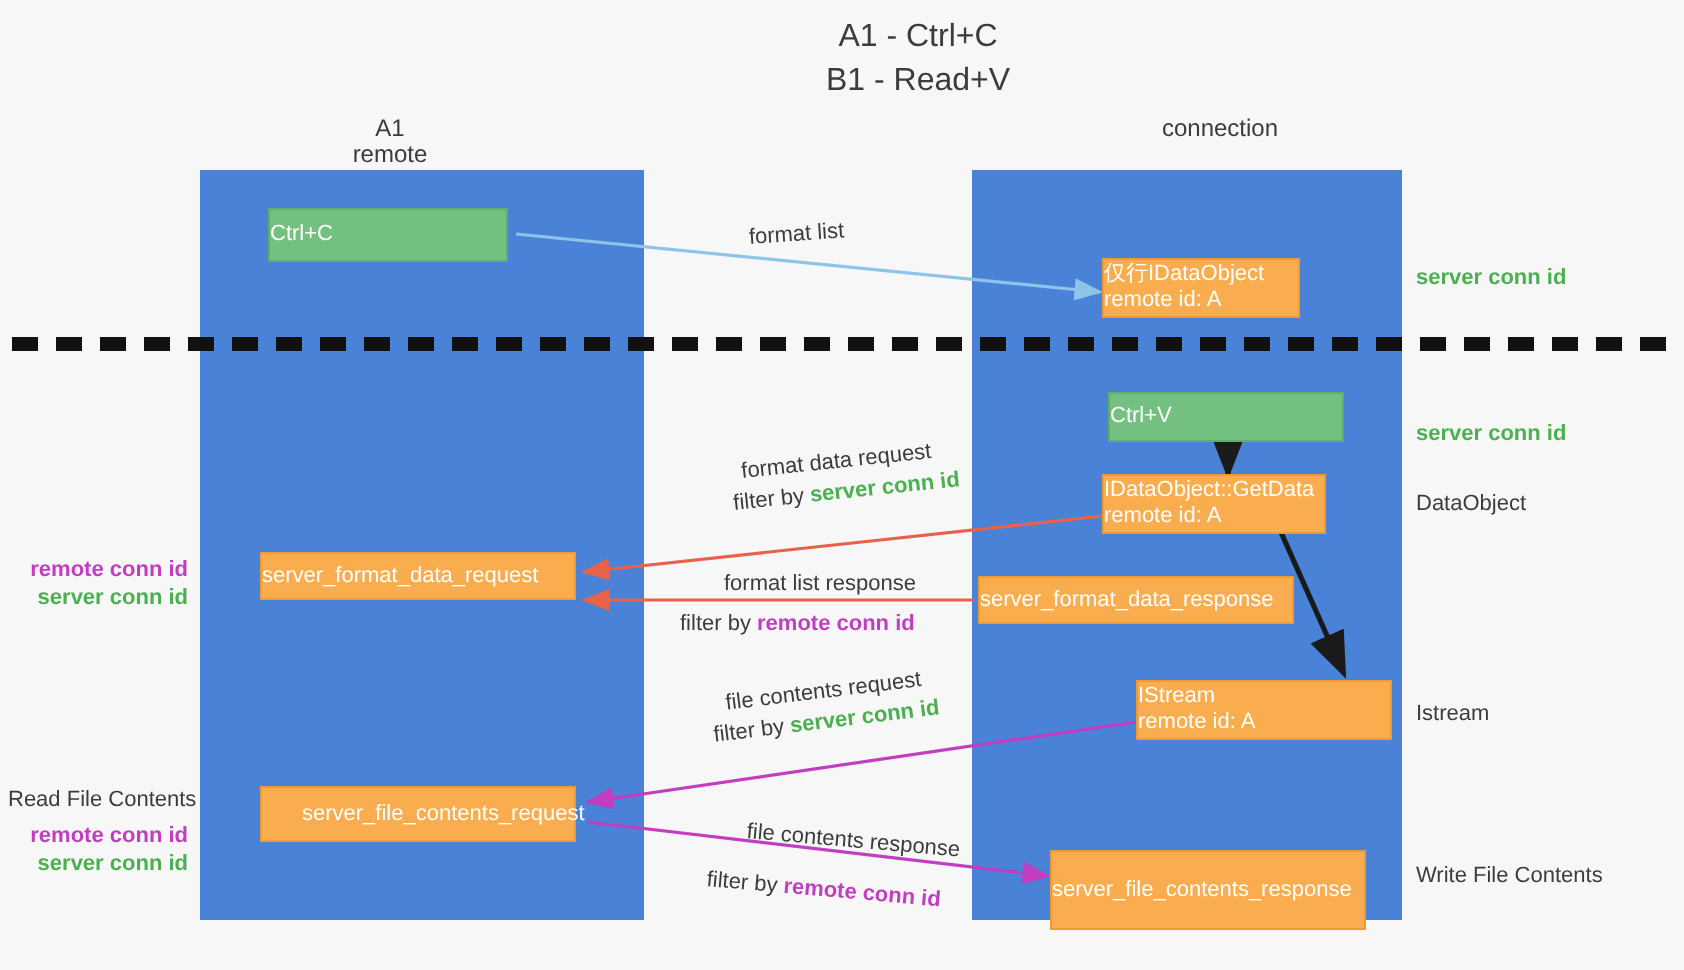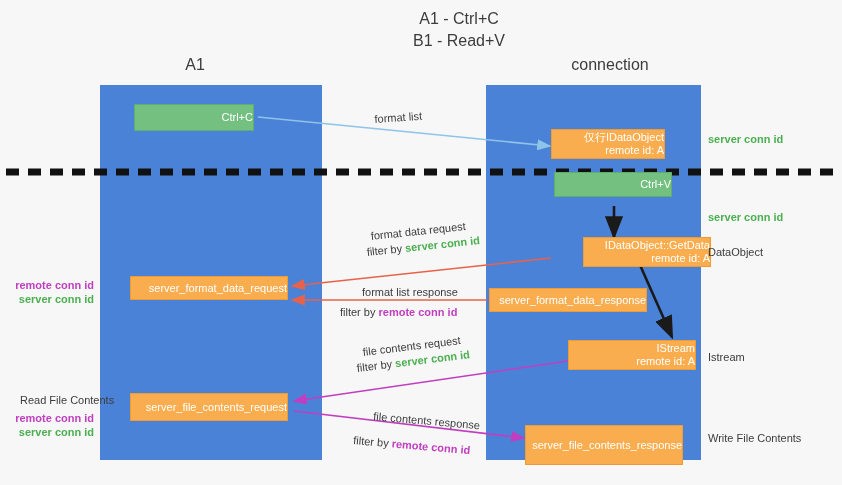--- a/index.html
+++ b/index.html
@@ -6,30 +6,30 @@
   body{
     width:842px;height:485px;
     background:#f7f7f7;
     font-family:"Liberation Sans","DejaVu Sans",sans-serif;
     position:relative;overflow:hidden;
   }
   #stage{position:absolute;inset:0;}
   svg#wires{position:absolute;left:0;top:0;width:842px;height:485px;overflow:visible;}
 
   .lane{position:absolute;background:#4a82d8;}
-  .lane-head{position:absolute;text-align:center;color:#3c3c3c;font-size:16px;line-height:13px;}
+  .lane-head{position:absolute;text-align:center;color:#3c3c3c;font-size:12px;line-height:13px;}
 
   .title{
     position:absolute;left:0;top:8px;width:842px;text-align:center;
     color:#3c3c3c;font-size:16px;line-height:22px;padding-left:38px;
   }
 
   .box{
     position:absolute;box-sizing:border-box;
-    display:flex;flex-direction:column;align-items:flex-end;justify-content:center;
+    display:flex;flex-direction:column;align-items:flex-start;justify-content:center;
     color:#ffffff;font-size:11px;line-height:13px;text-align:center;
   }
   .box.green{background:#73c080;border:1px solid #5fae6d;}
   .box.orange{background:#f9ad4e;border:1px solid #f09a33;}
 
   .lbl{position:absolute;color:#3c3c3c;font-size:11px;line-height:14px;white-space:nowrap;}
   .green-t{color:#4caf50;font-weight:bold;}
   .magenta-t{color:#c13ec1;font-weight:bold;}
   .rot{transform-origin:left top;}
   .stack{position:absolute;white-space:nowrap;font-size:11px;line-height:14px;text-align:right;}
@@ -39,20 +39,21 @@
 
 <div id="stage">
 
   <div class="title">
     <div>A1 - Ctrl+C</div>
     <div>B1 - Read+V</div>
   </div>
 
   <div class="lane-head" style="left:130px;top:58px;width:130px;">
     <div>A1</div>
+    <div>remote</div>
   </div>
   <div class="lane-head" style="left:545px;top:58px;width:130px;">
     <div>connection</div>
   </div>
 
   <div class="lane" style="left:100px;top:85px;width:222px;height:375px;"></div>
   <div class="lane" style="left:486px;top:85px;width:215px;height:375px;"></div>
 
   <svg id="wires">
     <defs>
@@ -84,30 +85,30 @@
 
     <path d="M568,361 L294,401" stroke="#c13ec1" stroke-width="1.6" fill="none" marker-end="url(#ar-mag)"></path>
 
     <path d="M294,411 L524,438" stroke="#c13ec1" stroke-width="1.6" fill="none" marker-end="url(#ar-mag)"></path>
   </svg>
 
   <div class="box green" style="left:134px;top:104px;width:120px;height:27px;">
     <span>Ctrl+C</span>
   </div>
 
-  <div class="box orange" style="left:551px;top:129px;width:114px;height:30px;">
+  <div class="box orange" style="left:551px;top:129px;width:99px;height:30px;">
     <span>仅行IDataObject</span>
     <span>remote id: A</span>
   </div>
 
-  <div class="box green" style="left:554px;top:172px;width:118px;height:25px;">
+  <div class="box green" style="left:554px;top:196px;width:118px;height:25px;">
     <span>Ctrl+V</span>
   </div>
 
-  <div class="box orange" style="left:551px;top:237px;width:128px;height:30px;margin-left:32px;">
+  <div class="box orange" style="left:551px;top:237px;width:112px;height:30px;">
     <span>IDataObject::GetData</span>
     <span>remote id: A</span>
   </div>
 
   <div class="box orange" style="left:568px;top:340px;width:128px;height:30px;">
     <span>IStream</span>
     <span>remote id: A</span>
   </div>
 
   <div class="box orange" style="left:489px;top:288px;width:158px;height:24px;">
@@ -152,19 +153,19 @@
   <div class="lbl green-t" style="left:708px;top:210px;">server conn id</div>
   <div class="lbl" style="left:708px;top:245px;">DataObject</div>
   <div class="lbl" style="left:708px;top:350px;">Istream</div>
   <div class="lbl" style="left:708px;top:431px;">Write File Contents</div>
 
   <div class="stack" style="left:6px;top:278px;width:88px;">
     <div class="magenta-t">remote conn id</div>
     <div class="green-t">server conn id</div>
   </div>
 
-  <div class="lbl" style="left:20px;top:393px;">Read File Contents</div>
+  <div class="lbl" style="left:4px;top:393px;">Read File Contents</div>
   <div class="stack" style="left:6px;top:411px;width:88px;">
     <div class="magenta-t">remote conn id</div>
     <div class="green-t">server conn id</div>
   </div>
 
 </div>
 
 </body></html>

